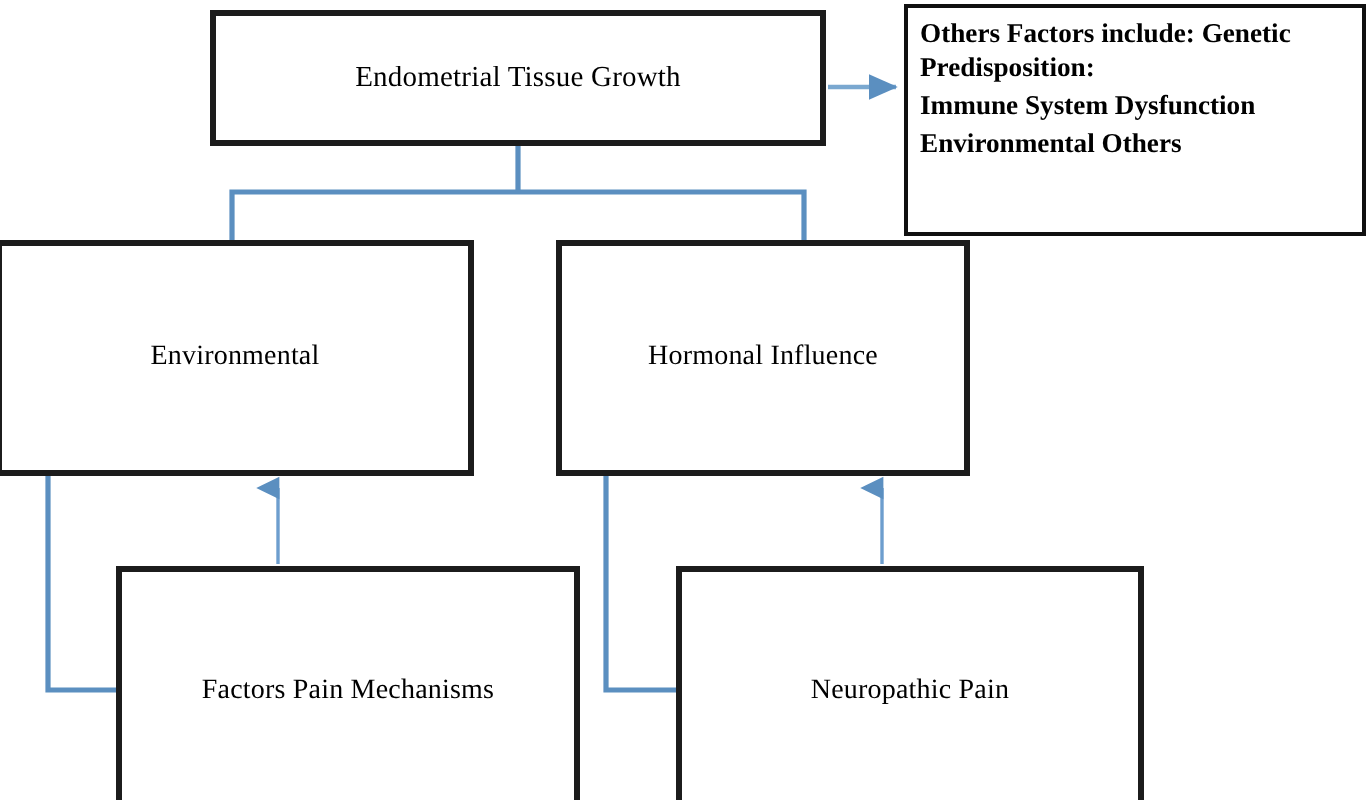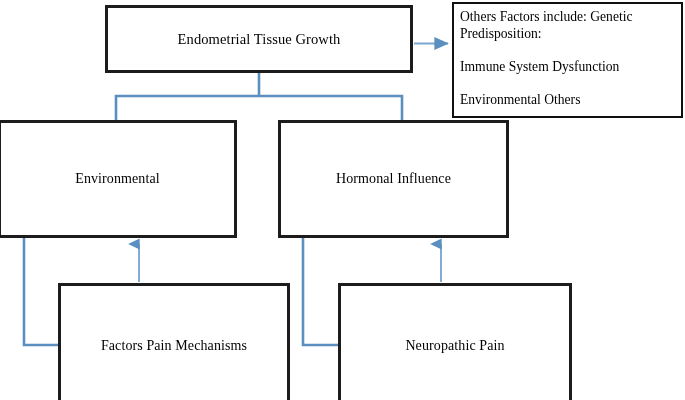--- a/index.html
+++ b/index.html
@@ -39,21 +39,21 @@
     width: 308px; height: 68px;
   }
   #node-root .node-label { font-size: 14.5px; }
 
   #node-inflammation {
     left: -2px;  top: 120px;
     width: 239px; height: 118px;
   }
   #node-hormonal {
     left: 278px; top: 120px;
-    width: 231px; height: 118px;
+    width: 207px; height: 118px;
   }
   #node-direct-pain {
     left: 58px;  top: 283px;
     width: 232px; height: 125px;
   }
   #node-neuropathic {
     left: 338px; top: 283px;
     width: 234px; height: 125px;
   }
 
@@ -64,27 +64,27 @@
     width: 231px; height: 116px;
     box-sizing: border-box;
     background: #ffffff;
     border: 2.5px solid #101010;
     padding: 4px 4px 4px 6px;
     z-index: 3;
     display: block;
     text-align: left;
   }
   .note-line {
-    font-weight: normal;
+    font-weight: bold;
     color: #000000;
     font-size: 13.6px;
     line-height: 1.26;
     text-align: left;
   }
-  .note-line + .note-line { margin-top: 16px; }
+  .note-line + .note-line { margin-top: 2px; }
 
   
   #connectors {
     position: absolute;
     left: 0; top: 0;
     width: 685px; height: 400px;
     z-index: 1;
   }
 </style>
 </head>

